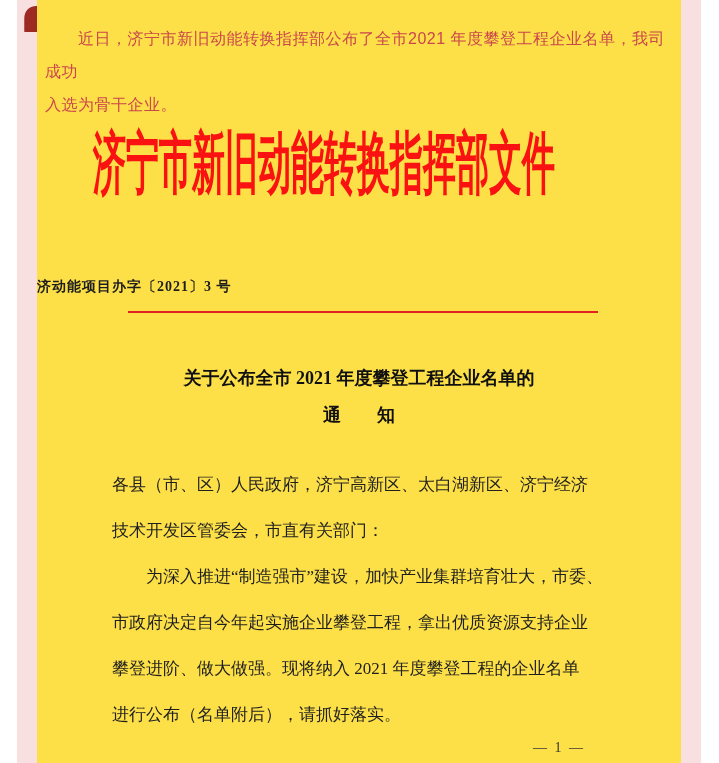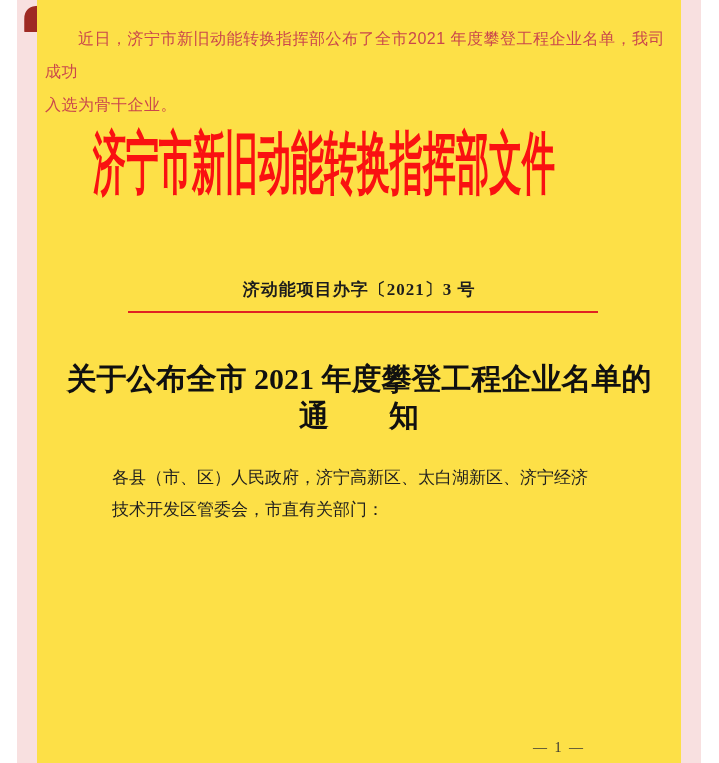--- a/index.html
+++ b/index.html
@@ -25,35 +25,35 @@
     position:absolute;top:112px;left:8px;width:100%;height:104px;
     display:flex;align-items:center;justify-content:flex-start;margin-left:48px;
   }
   .doc-header{
     display:inline-block;color:var(--header_red,#fa1111);
     font-family:"Liberation Serif",serif;font-weight:bold;
     font-size:33px;transform:scaleY(2.05);white-space:nowrap;
   }
   .doc-number{
     position:absolute;top:278px;left:0;width:100%;margin:0;
-    text-align:center;color:#1d1d1d;font-size:17px;
+    text-align:left;color:#1d1d1d;font-size:14px;
     font-family:"Liberation Serif",serif;font-weight:bold;letter-spacing:1px;
   }
   .red-line{
     position:absolute;top:311px;left:91px;width:470px;height:2px;
     background:var(--line_red,#e02222);
   }
   .doc-title{
     position:absolute;top:360px;left:0;width:100%;margin:0;
-    text-align:center;color:#101010;font-size:30px;font-weight:bold;
+    text-align:center;color:#101010;font-size:18px;font-weight:bold;
     line-height:37px;font-family:"Liberation Serif",serif;white-space:pre-line;
   }
   .doc-body{
     position:absolute;top:462px;left:75px;right:73px;
-    color:var(--text_color,#1f1f1f);font-size:17px;line-height:32px;
+    color:var(--text_color,#1f1f1f);font-size:17px;line-height:46px;
     font-family:"Liberation Serif",serif;
   }
   .doc-body p{margin:0;white-space:pre-line;}
   .section-heading{
     font-family:"Liberation Sans",sans-serif;font-weight:bold;
     margin-left:34px !important;color:#141414;
   }
   .page-number{
     position:absolute;top:740px;right:96px;margin:0;
     color:#333;font-size:14px;font-family:"Liberation Serif",serif;
@@ -81,18 +81,22 @@
     <p class="doc-number">济动能项目办字〔2021〕3 号</p>
 
     <div class="red-line"></div>
 
     <h1 class="doc-title">关于公布全市 2021 年度攀登工程企业名单的
 通　　知</h1>
 
     <div class="doc-body">
       <p>各县（市、区）人民政府，济宁高新区、太白湖新区、济宁经济
 技术开发区管委会，市直有关部门：</p>
+      <p>　　为深入推进“制造强市”建设，加快产业集群培育壮大，市委、
+市政府决定自今年起实施企业攀登工程，拿出优质资源支持企业
+攀登进阶、做大做强。现将纳入 2021 年度攀登工程的企业名单
+进行公布（名单附后），请抓好落实。</p>
     </div>
 
     <p class="page-number">— 1 —</p>
 
   </div>
 </div>
 
 </body></html>

